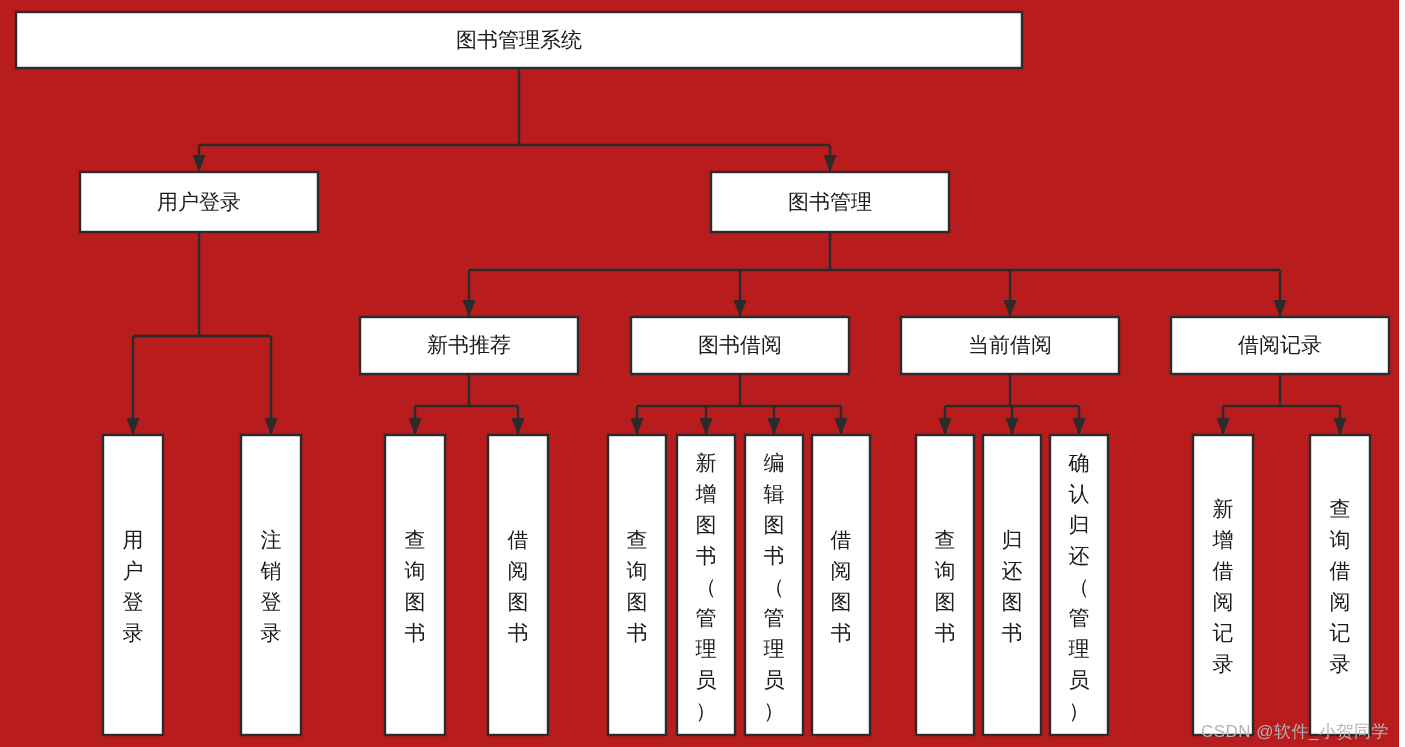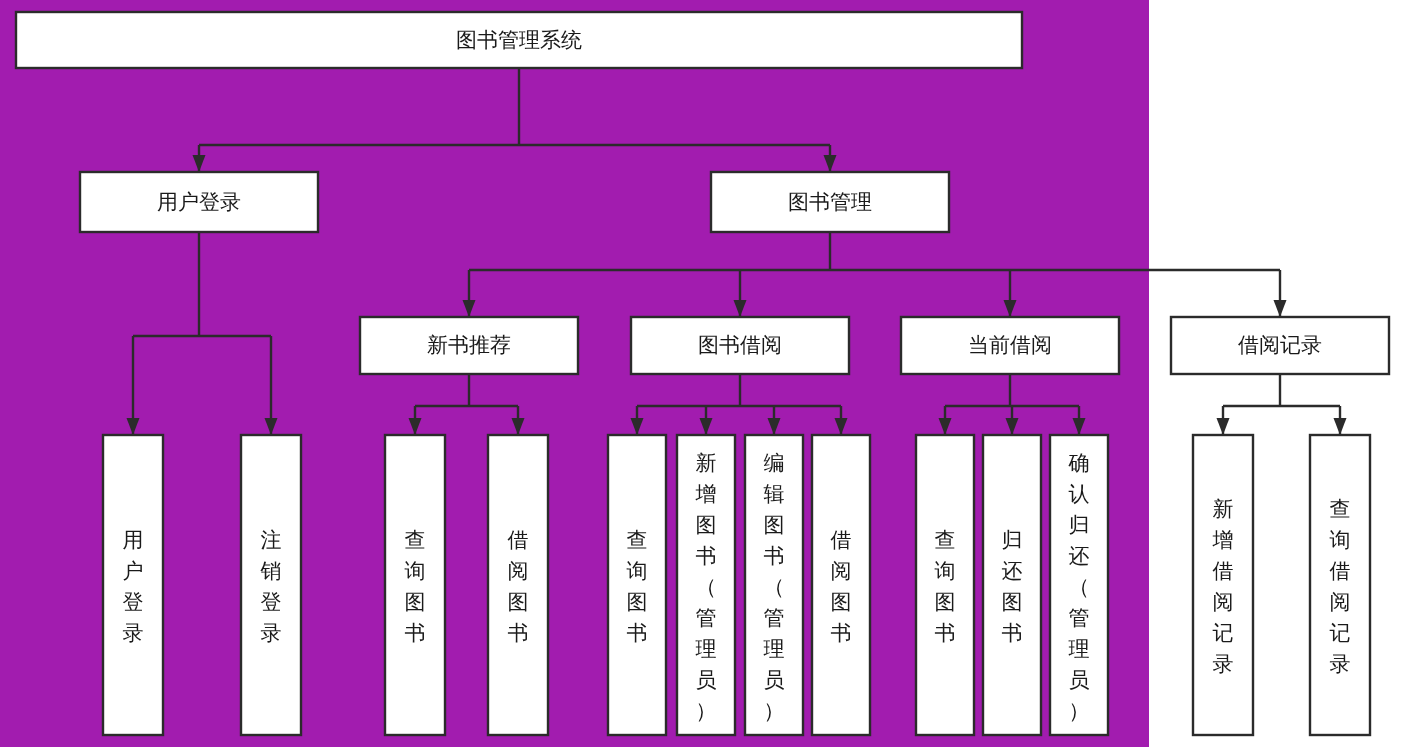--- a/index.html
+++ b/index.html
@@ -8,23 +8,23 @@
     background: #ffffff;
   }
   body {
     width: 1405px;
     height: 747px;
     font-family: "Liberation Sans", "DejaVu Sans", sans-serif;
     overflow: hidden;
   }
   #diagram-root {
     position: relative;
-    width: 1149px;
+    width: 1399px;
     height: 747px;
-    background: #a21caf;
+    background: #b91c1c;
   }
   svg.chart-svg {
     position: absolute;
     left: 0;
     top: 0;
     width: 1405px;
     height: 747px;
     display: block;
   }
   .node-box {
@@ -216,13 +216,14 @@
         <g>
           <rect x="1193" y="435" width="60" height="300" class="node-box"></rect>
           <text x="1223" y="0" class="node-label-v"><tspan x="1223" y="516.18">新</tspan><tspan x="1223" y="547.18">增</tspan><tspan x="1223" y="578.18">借</tspan><tspan x="1223" y="609.18">阅</tspan><tspan x="1223" y="640.18">记</tspan><tspan x="1223" y="671.18">录</tspan></text>
         </g>
         <g>
           <rect x="1310" y="435" width="60" height="300" class="node-box"></rect>
           <text x="1340" y="0" class="node-label-v"><tspan x="1340" y="516.18">查</tspan><tspan x="1340" y="547.18">询</tspan><tspan x="1340" y="578.18">借</tspan><tspan x="1340" y="609.18">阅</tspan><tspan x="1340" y="640.18">记</tspan><tspan x="1340" y="671.18">录</tspan></text>
         </g>
       </g>
   </svg>
+  <div class="watermark">CSDN @软件_小贺同学</div>
 </div>
 
 </body></html>

